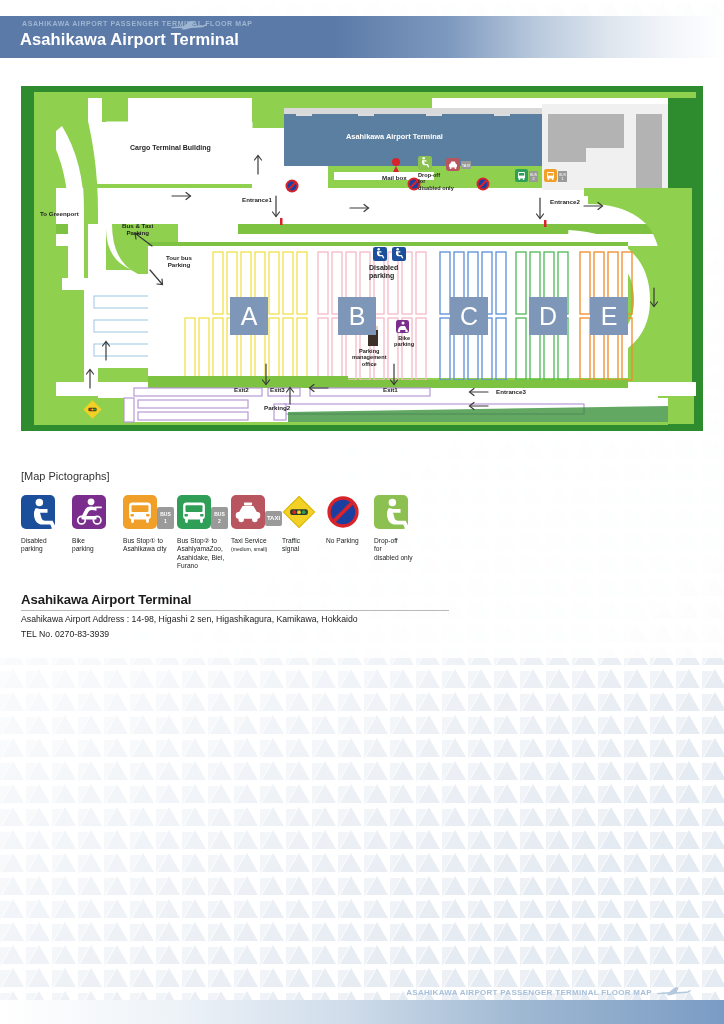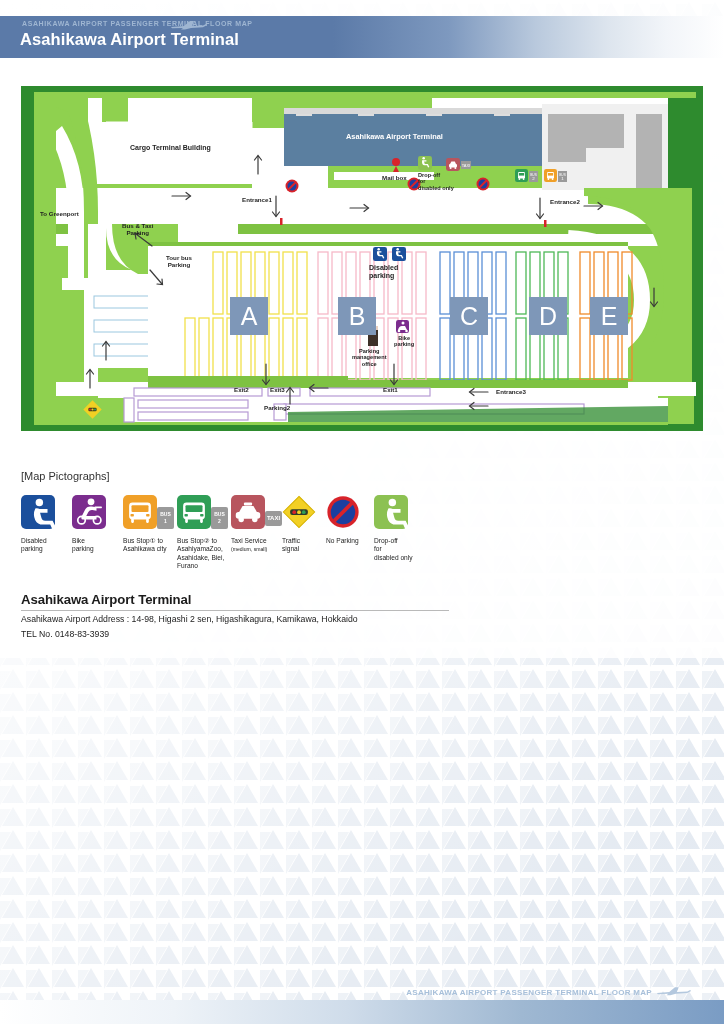--- a/index.html
+++ b/index.html
@@ -606,20 +606,20 @@
 for
 disabled only</div>
   </div>
 
 </div>
 
 <div id="addr">
   <div id="addr-title">Asahikawa Airport Terminal</div>
   <div id="addr-rule"></div>
   <div id="addr-line1">Asahikawa Airport Address : 14-98, Higashi 2 sen, Higashikagura, Kamikawa, Hokkaido</div>
-  <div id="addr-line2">TEL No. 0148-83-3939</div>
+  <div id="addr-line2">TEL No. 0270-83-3939</div>
 </div>
 
 <div id="footer-band"></div>
 <div id="footer-text">ASAHIKAWA AIRPORT PASSENGER TERMINAL FLOOR MAP</div>
 <svg id="footer-plane" width="36" height="12" viewBox="0 0 38 10">
   <path d="M1 7 L14 6 L20 1 L24 1 L22 6 L33 5.4 L36 4 L37 5 L33 7.2 L21 8 L15 9.6 L11 9.6 L13 8 L2 8.3 Z" fill="#b4c8de"></path>
 </svg>
 
 </body></html>

